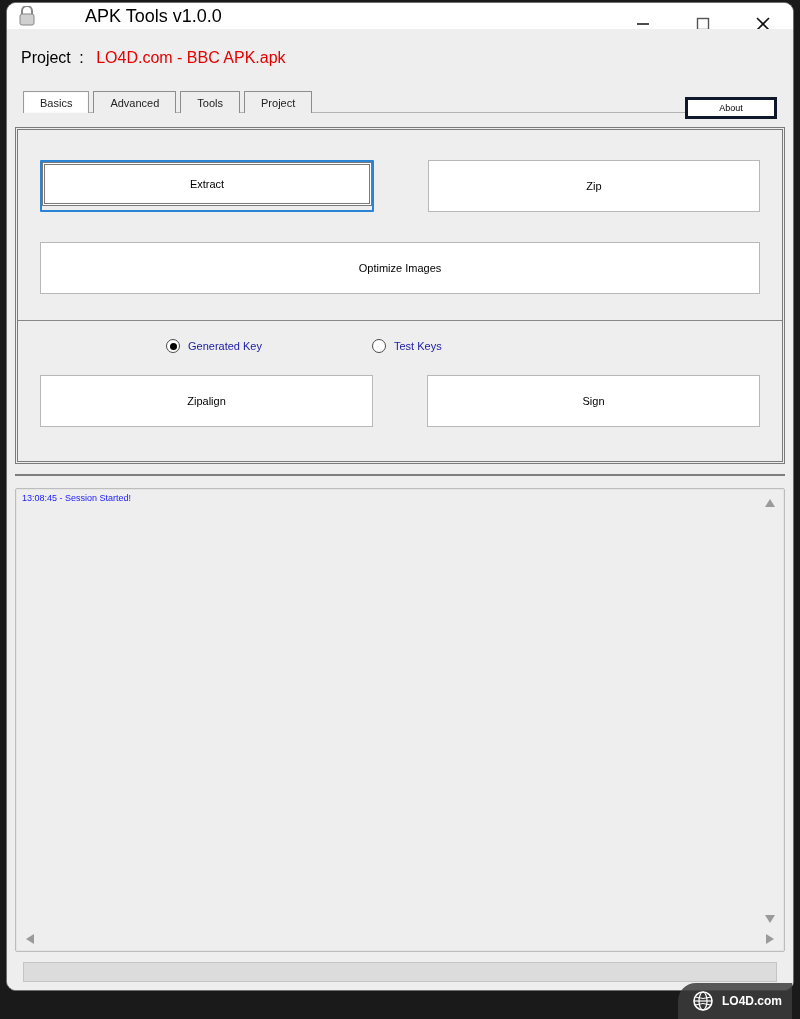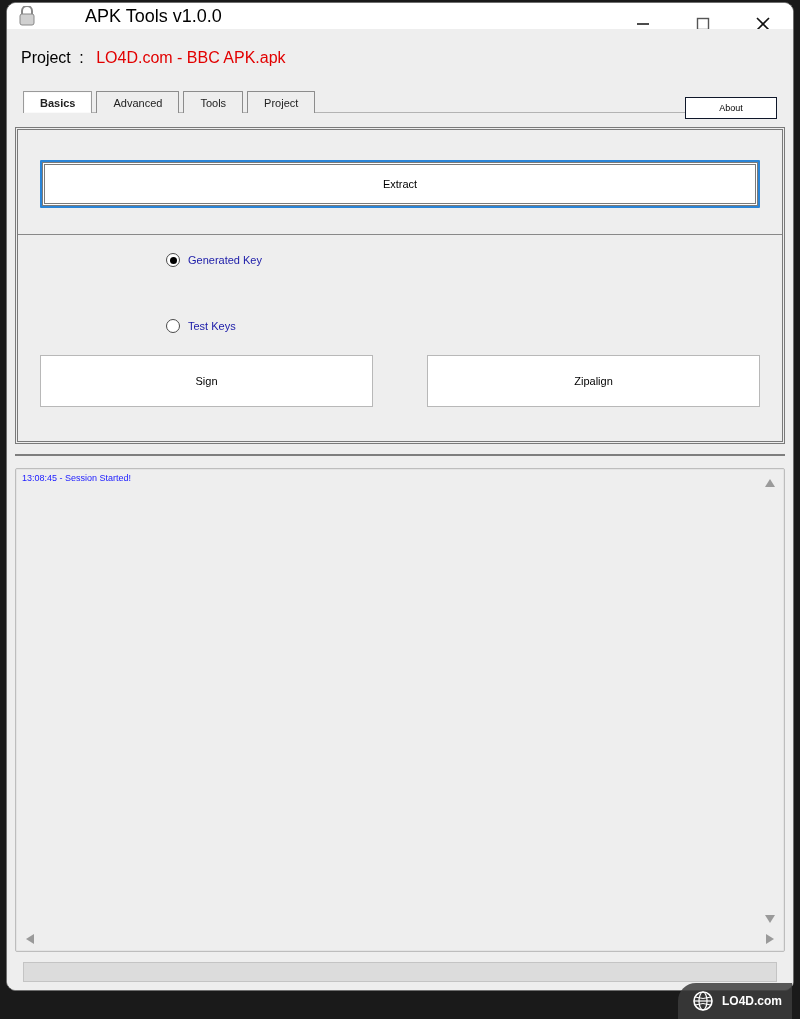--- a/index.html
+++ b/index.html
@@ -77,32 +77,32 @@
     border-bottom: none;
     background: #eeeeee;
     padding: 0 16px;
     margin-right: 4px;
     position: relative;
     top: 1px;
     border-radius: 1px 1px 0 0;
   }
   .tab.active {
     background: #fff;
-    font-weight: 700;
+    font-weight: 400;
     border-color: #9a9a9a;
     box-shadow: 0 0 0 1px rgba(0,0,0,0.02) inset;
   }
   .about-btn {
     position: absolute;
     right: 8px;
     top: 8px;
     width: 92px;
     height: 22px;
     background: #fff;
-    border: 1px solid #0f172a;
+    border: 3px solid #0f172a;
     font-size: 9px;
     display:flex; align-items:center; justify-content:center;
   }
   .tabwrap { position: relative; margin: 0 8px; }
 
   
   .tab-body {
     margin: 14px 8px 0 8px;
   }
   .group-box {
@@ -134,24 +134,23 @@
     background:#fff;
     display:flex; align-items:center; justify-content:center;
     font-size:11px;
   }
   .hr {
     border: none;
     border-top: 1px solid #888;
     margin: 26px -22px 18px -22px;
   }
   .radios {
-    display:flex; gap: 52px;
+    display:flex; gap: 110px;
     padding-left: 126px;
     margin-bottom: 22px;
-    flex-direction: column;
   }
   .radio {
     display:flex; align-items:center; gap:8px;
     font-size:11px; color:#1a1aa8;
   }
   .radio .dot {
     width:14px; height:14px; border-radius:50%;
     border:1px solid #4a4a4a; background:#fff;
     display:flex; align-items:center; justify-content:center;
   }
@@ -263,41 +262,45 @@
       <div class="about-btn">About</div>
     </div>
 
     <div class="tab-body">
       <div class="group-box">
 
         <div class="btn-row">
           <div class="selected-wrap">
             <div class="inner">Extract</div>
           </div>
-        </div>
-
+          <div class="big-btn">Zip</div>
+        </div>
+
+        <div class="row-single">
+          <div class="big-btn wide">Optimize Images</div>
+        </div>
 
         <hr class="hr">
 
         <div class="radios">
           <label class="radio">
             <span class="dot">
                 <span class="fill"></span>
               </span>
             <span>Generated Key</span>
           </label>
           <label class="radio">
             <span class="dot"></span>
             <span>Test Keys</span>
           </label>
         </div>
 
         <div class="btn-row">
+          <div class="big-btn">Zipalign</div>
           <div class="big-btn">Sign</div>
-          <div class="big-btn">Zipalign</div>
         </div>
 
       </div>
     </div>
 
     <div class="log-area">
       <div class="log-box">
         <div class="log-text">13:08:45 - Session Started!</div>
         <div class="scroll-arrow arrow-up">
           <svg width="12" height="10">

